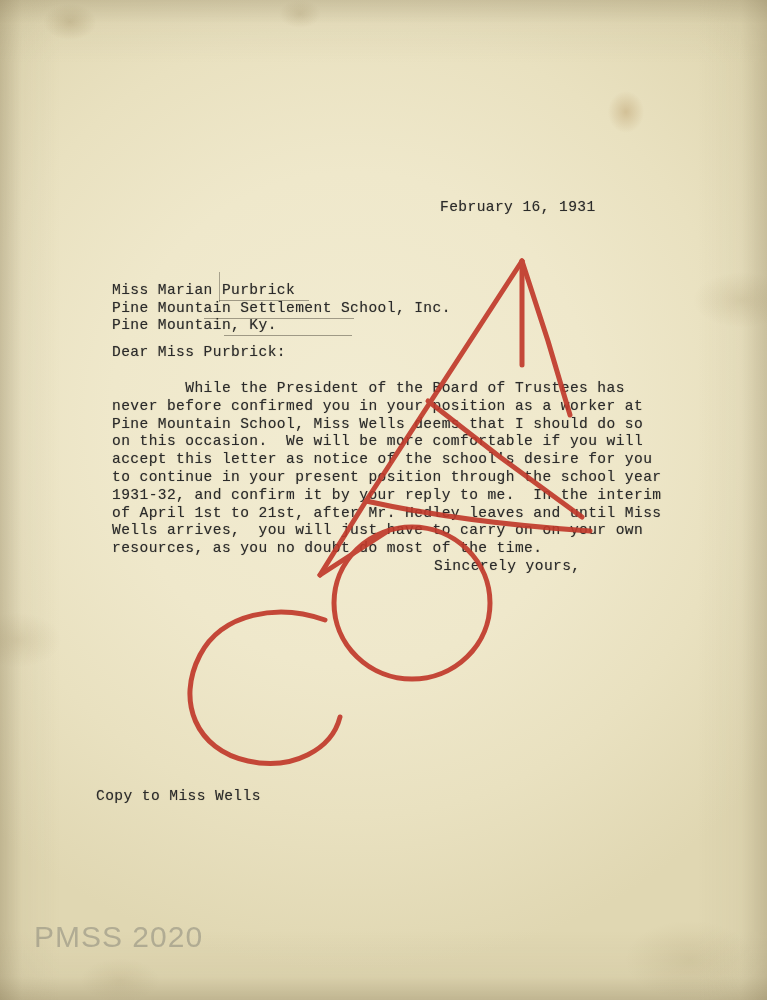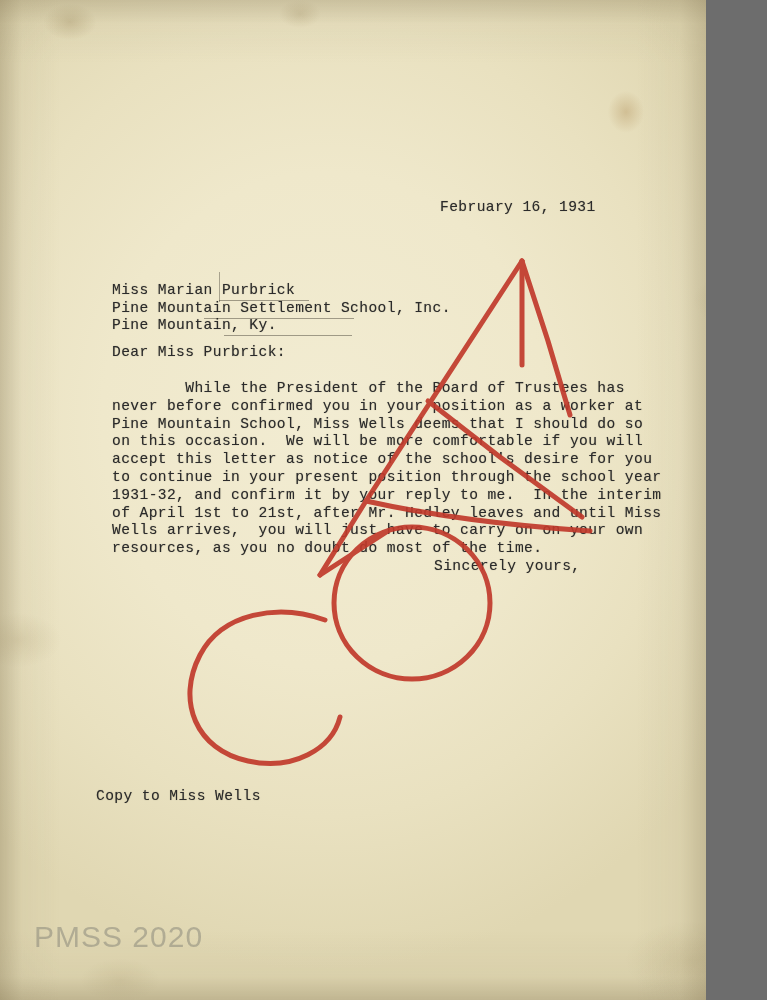--- a/index.html
+++ b/index.html
@@ -9,21 +9,21 @@
   }
   body {
     width: 767px;
     height: 1000px;
     overflow: hidden;
     font-family: "Liberation Sans", sans-serif;
   }
 
   #page {
     position: relative;
-    width: 706px;
+    width: 767px;
     height: 1000px;
     overflow: hidden;
     background:
       radial-gradient(ellipse 70% 55% at 46% 42%, #f2ecd2 0%, #efe8cb 45%, #e9e1c0 72%, #e0d7b2 100%);
   }
 
   
   .vignette {
     position: absolute;
     inset: 0;

